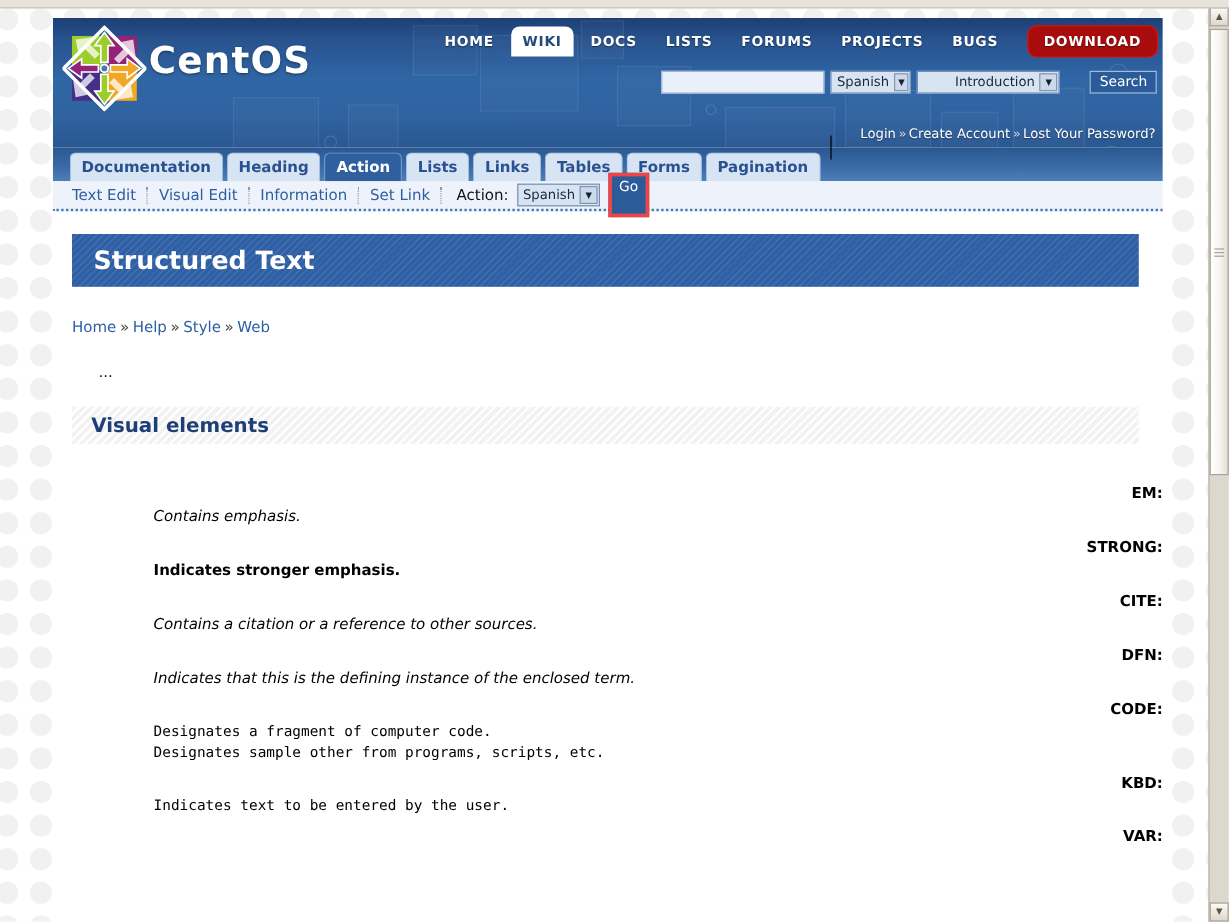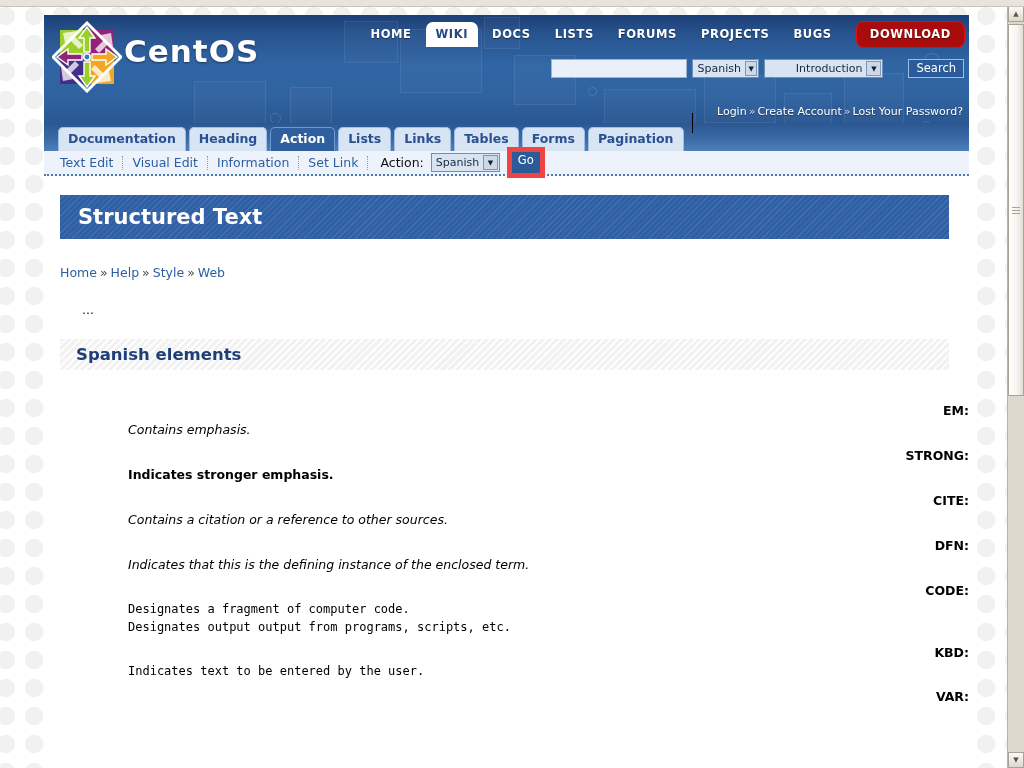--- a/index.html
+++ b/index.html
@@ -201,22 +201,22 @@
   }
   #actionbar .link:first-child { padding-left: 0; }
   #actionbar .vdots {
     width: 0; border-left: 1px dotted #7d9ec4; height: 14px;
   }
   #actionbar .actionlabel {
     color: #111; margin-left: 12px; margin-right: 7px;
   }
   #btn-go {
     background: #2b5c99; color: #ffffff;
-    border: 5px solid #ef4444;
-    font-size: 11.5px; padding: 1px 6px 6px 6px;
+    border: 3px solid #ef4444;
+    font-size: 11.5px; padding: 1px 6px 16px 6px;
     margin-left: 7px; cursor: pointer;
     font-family: "DejaVu Sans", sans-serif;
   }
 
   
   #content {
     position: relative;
     width: 925px;
     background: #ffffff;
     padding: 0;
@@ -428,34 +428,34 @@
     </div>
 
     <div id="content">
 
       <div id="pagetitle">Structured Text</div>
 
       <div id="breadcrumb"><span class="crumb">Home</span><span class="sep">»</span><span class="crumb">Help</span><span class="sep">»</span><span class="crumb">Style</span><span class="sep">»</span><span class="crumb">Web</span></div>
 
       <div id="intro-ellipsis">...</div>
 
-      <div id="section-heading">Spanish elements</div>
+      <div id="section-heading">Visual elements</div>
 
       <dl id="deflist">
           <dt>EM:</dt>
           <dd class="em">Contains emphasis.</dd>
           <dt>STRONG:</dt>
           <dd class="strong">Indicates stronger emphasis.</dd>
           <dt>CITE:</dt>
           <dd class="em">Contains a citation or a reference to other sources.</dd>
           <dt>DFN:</dt>
           <dd class="em">Indicates that this is the defining instance of the enclosed term.</dd>
           <dt>CODE:</dt>
           <dd class="mono">Designates a fragment of computer code.</dd>
-          <dd class="mono">Designates output output from programs, scripts, etc.</dd>
+          <dd class="mono">Designates sample other from programs, scripts, etc.</dd>
           <dt>KBD:</dt>
           <dd class="mono">Indicates text to be entered by the user.</dd>
           <dt>VAR:</dt>
         </dl>
 
     </div>
 
   </div>
 
   <div id="scrollbar">

